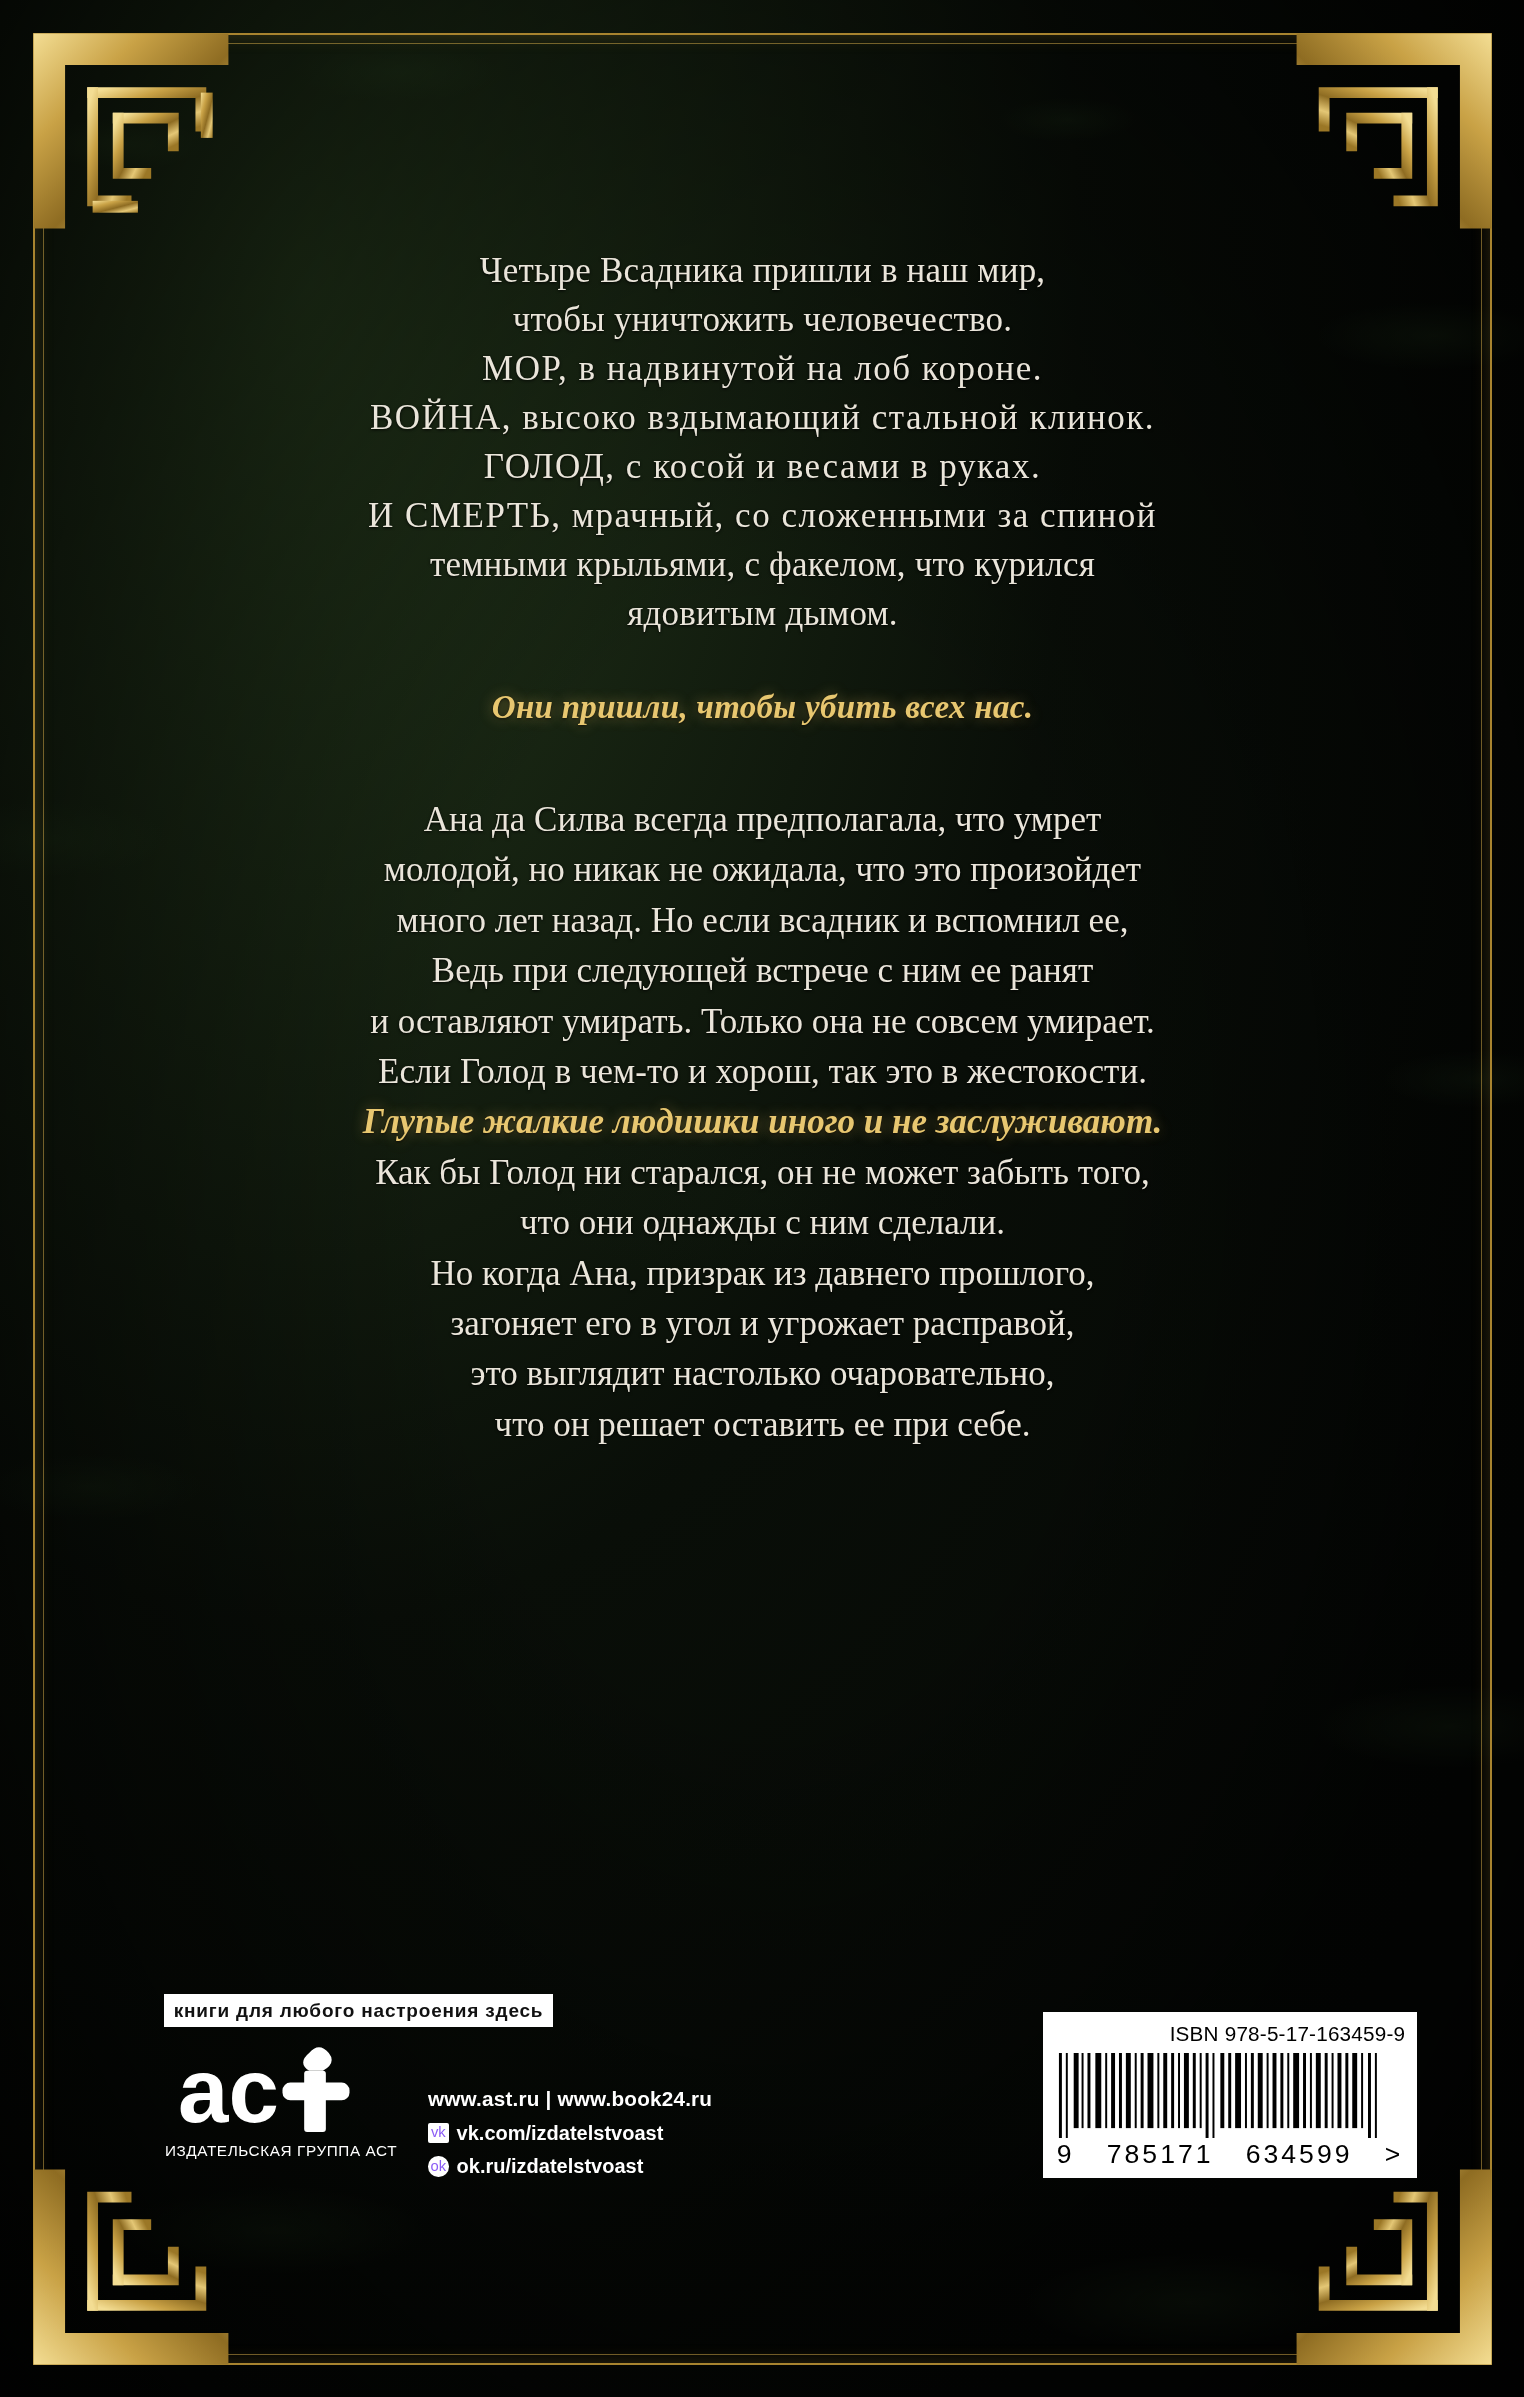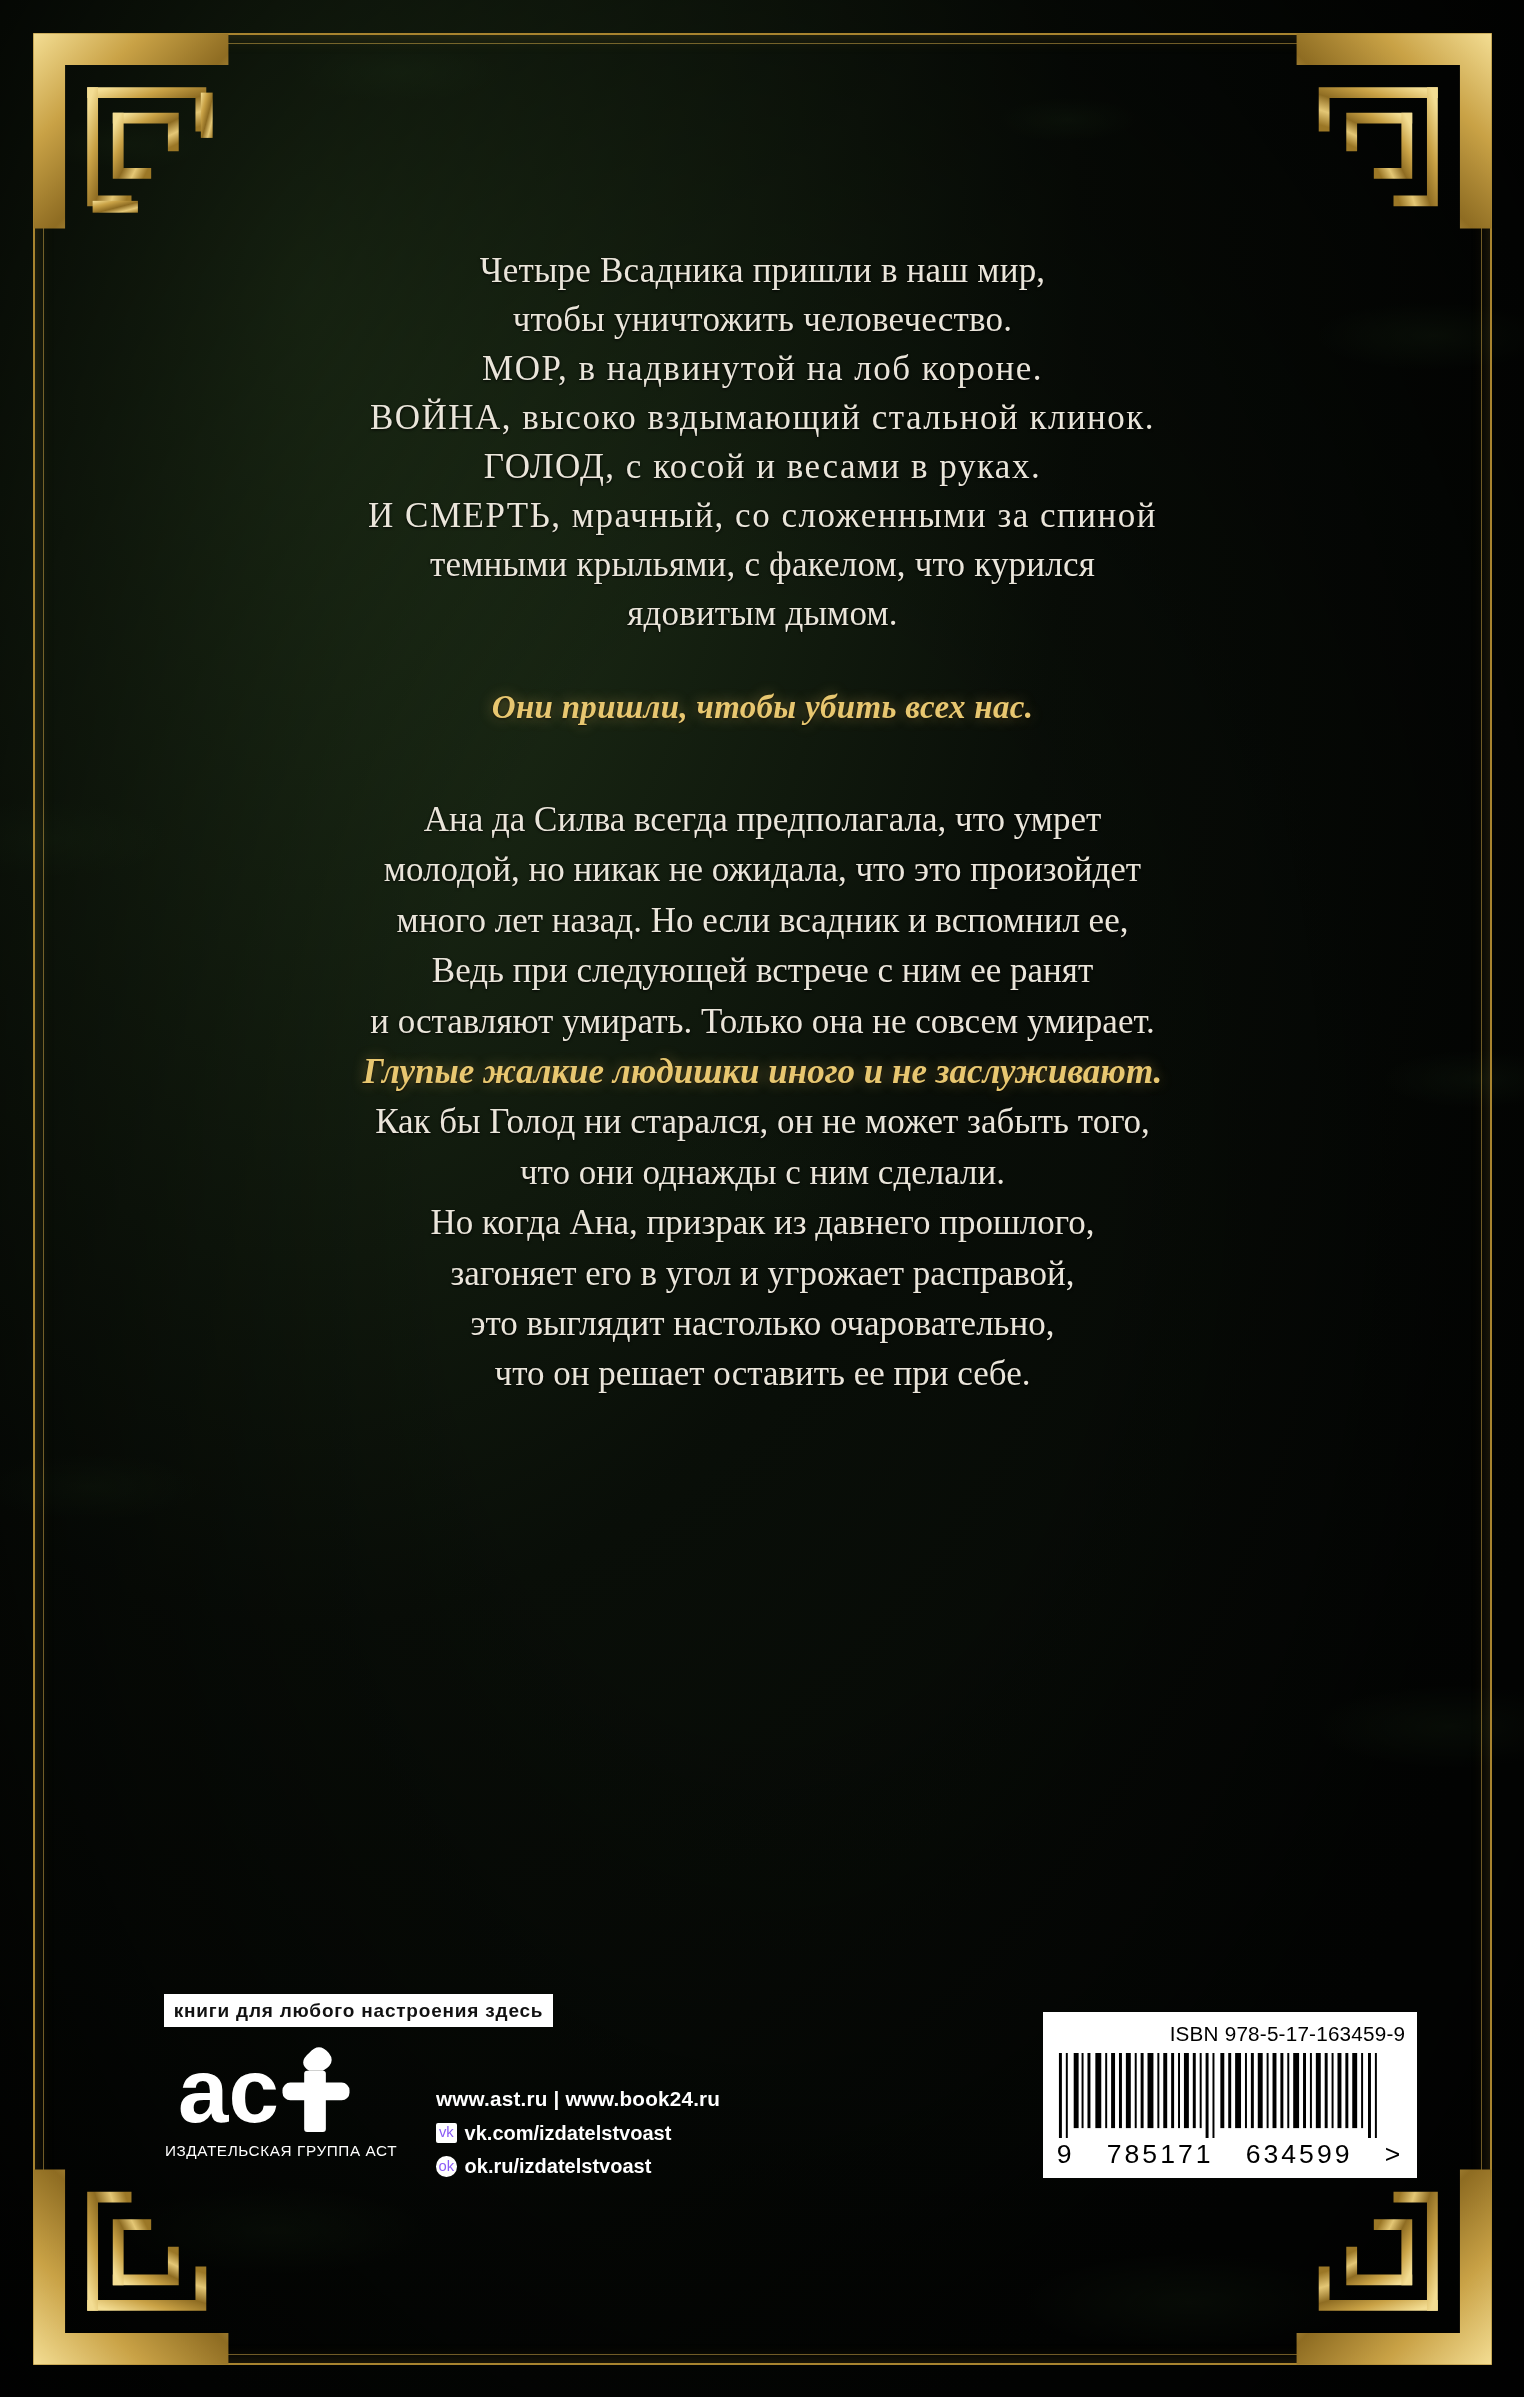--- a/index.html
+++ b/index.html
@@ -160,21 +160,21 @@
     margin-top: 5.9px;
     font-family: "Liberation Sans", sans-serif;
     font-size: 15.3px;
     color: #ffffff;
     letter-spacing: 0.6px;
     white-space: nowrap;
   }
 
   .links {
     position: absolute;
-    left: 288px;
+    left: 280px;
     top: 95px;
     font-family: "Liberation Sans", sans-serif;
     color: #fff;
     font-size: 20px;
     font-weight: bold;
     line-height: 1.0;
   }
   .links .row {
     display: flex;
     align-items: center;
@@ -318,20 +318,21 @@
     </div>
 
     <div class="tagline">Они пришли, чтобы убить всех нас.</div>
 
     <div class="para2">
       <div>Ана да Силва всегда предполагала, что умрет</div>
       <div>молодой, но никак не ожидала, что это произойдет</div>
       <div>много лет назад. Но если всадник и вспомнил ее,</div>
       <div>Ведь при следующей встрече с ним ее ранят</div>
       <div>и оставляют умирать. Только она не совсем умирает.</div>
+      <div>Если Голод в чем-то и хорош, так это в жестокости.</div>
       <span class="highlight">Глупые жалкие людишки иного и не заслуживают.</span>
       <div>Как бы Голод ни старался, он не может забыть того,</div>
       <div>что они однажды с ним сделали.</div>
       <div>Но когда Ана, призрак из давнего прошлого,</div>
       <div>загоняет его в угол и угрожает расправой,</div>
       <div>это выглядит настолько очаровательно,</div>
       <div>что он решает оставить ее при себе.</div>
     </div>
 
   </div>

